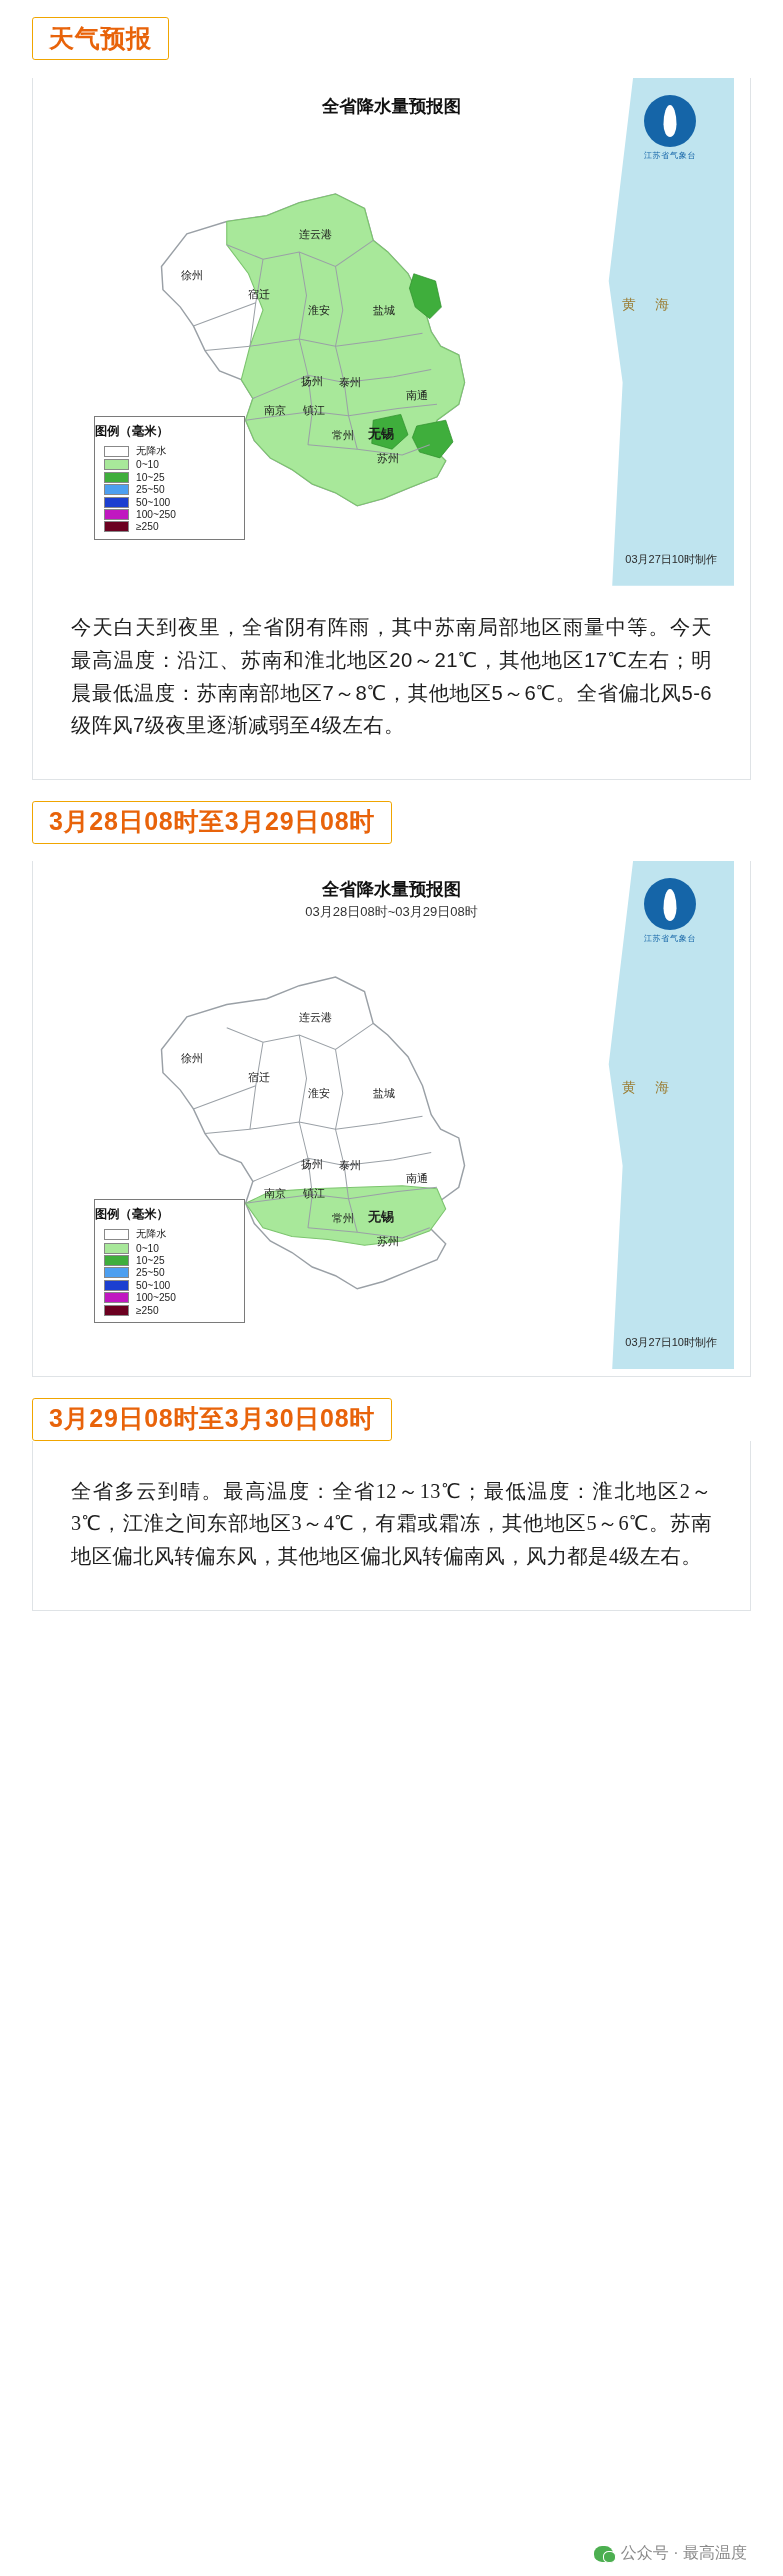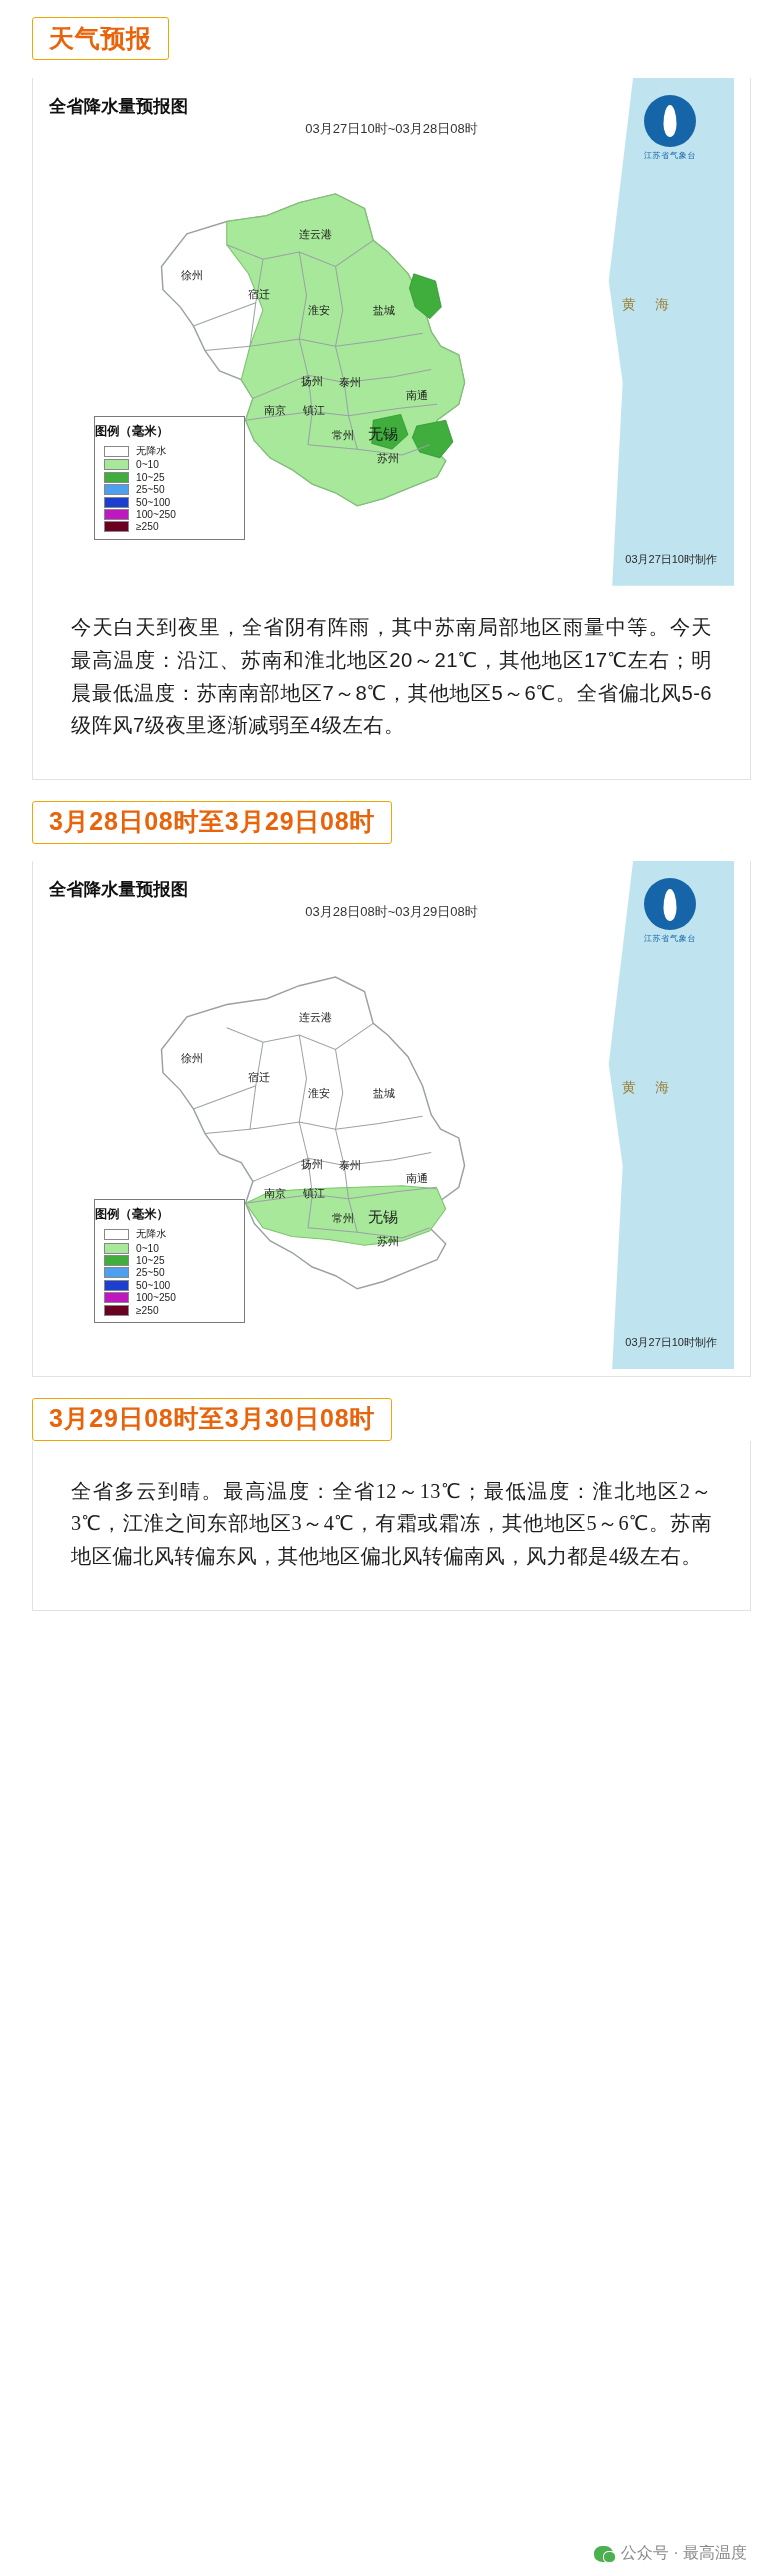--- a/index.html
+++ b/index.html
@@ -57,20 +57,21 @@
   .sea {
     position: absolute;
     right: 0; top: 0;
     width: 174px; height: 508px;
     background: #bfe4ef;
   }
   .sea-2 { clip-path: polygon(42% 0, 100% 0, 100% 100%, 30% 100%, 36% 60%, 28% 40%); }
   .map-title {
     position: absolute;
     left: 0; right: 0; top: 16px;
+    text-align: center;
     font-size: 17.4px;
     font-weight: bold;
     color: #111;
     z-index: 5;
   }
   .map-sub {
     position: absolute;
     left: 0; right: 0; top: 42px;
     text-align: center;
     font-size: 13px;
@@ -122,21 +123,21 @@
     z-index: 3;
   }
   .province svg { display: block; width: 100%; height: 100%; }
   .citylabel {
     position: absolute;
     font-size: 11px;
     color: #1a1a1a;
     z-index: 8;
     white-space: nowrap;
   }
-  .citylabel.big { font-size: 15px; font-weight: normal; text-align: center; }
+  .citylabel.big { font-size: 13px; font-weight: bold; text-align: center; }
   .sealabel {
     position: absolute;
     font-size: 13.8px;
     color: #9a7b30;
     letter-spacing: 2.9px;
     z-index: 8;
   }
 
   
   .legend {
@@ -221,21 +222,20 @@
 
   <div class="block" style="padding-top:17.4px;">
     <div class="section-head">
       <div class="htext">天气预报</div>
     </div>
     <div class="block-inner">
 
       <div class="mapcard">
         <div class="sea sea-2"></div>
         <div class="map-title">全省降水量预报图</div>
-        <div class="map-sub">03月27日10时~03月28日08时</div>
 
         <div class="logo">
           <div class="circ"></div>
           <div class="lname">江苏省气象台</div>
         </div>
 
         <div class="sealabel" style="right:62px; top:218px;">黄　海</div>
 
         <div class="province">
           <svg viewBox="0 0 560 520" xmlns="http://www.w3.org/2000/svg">

